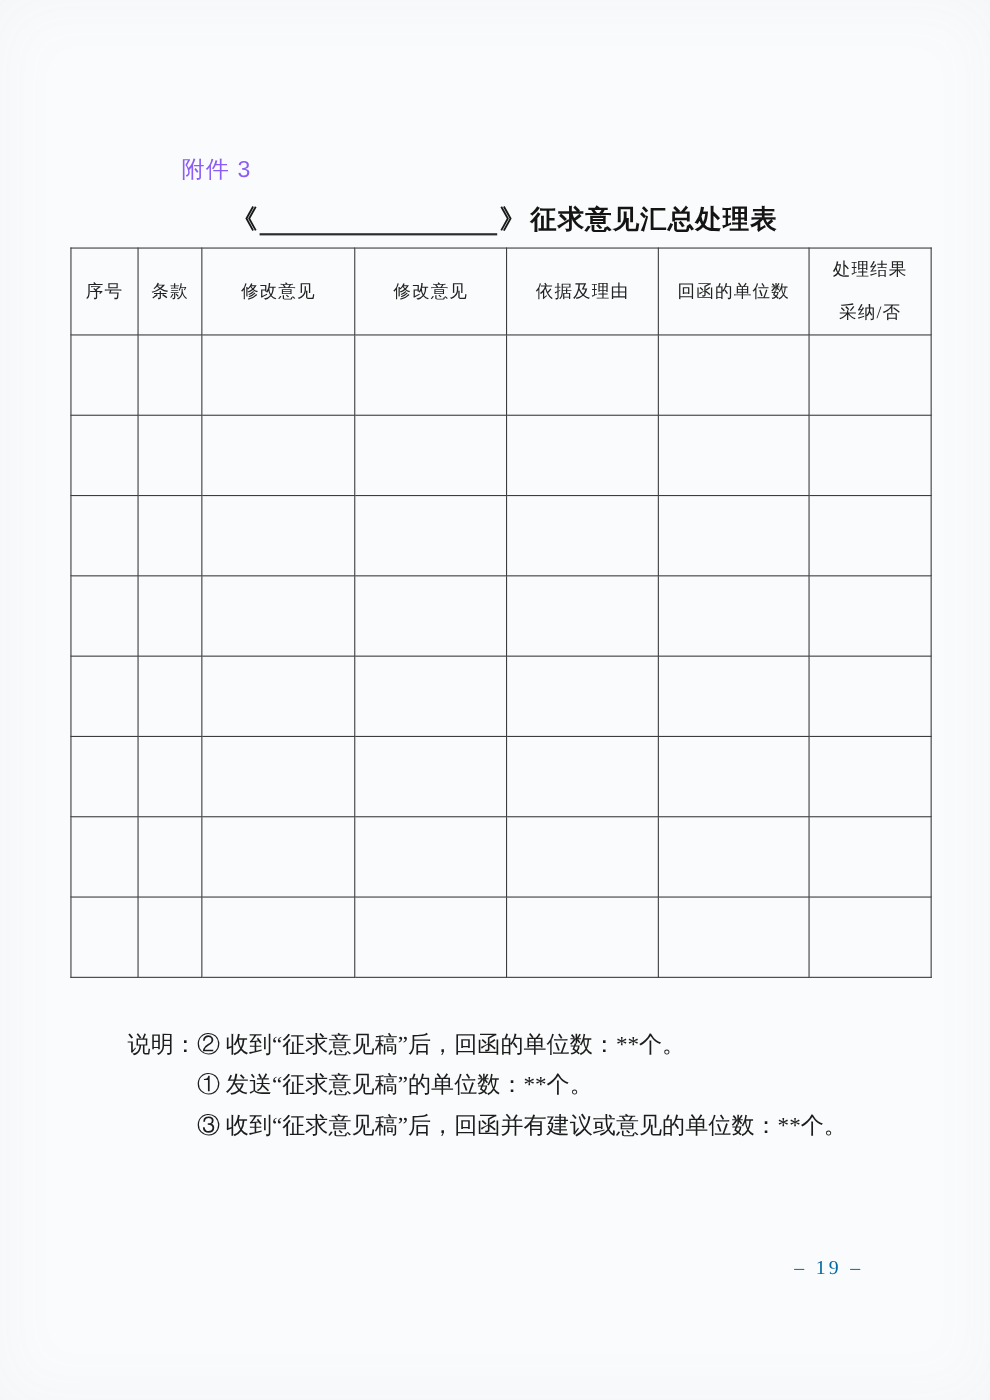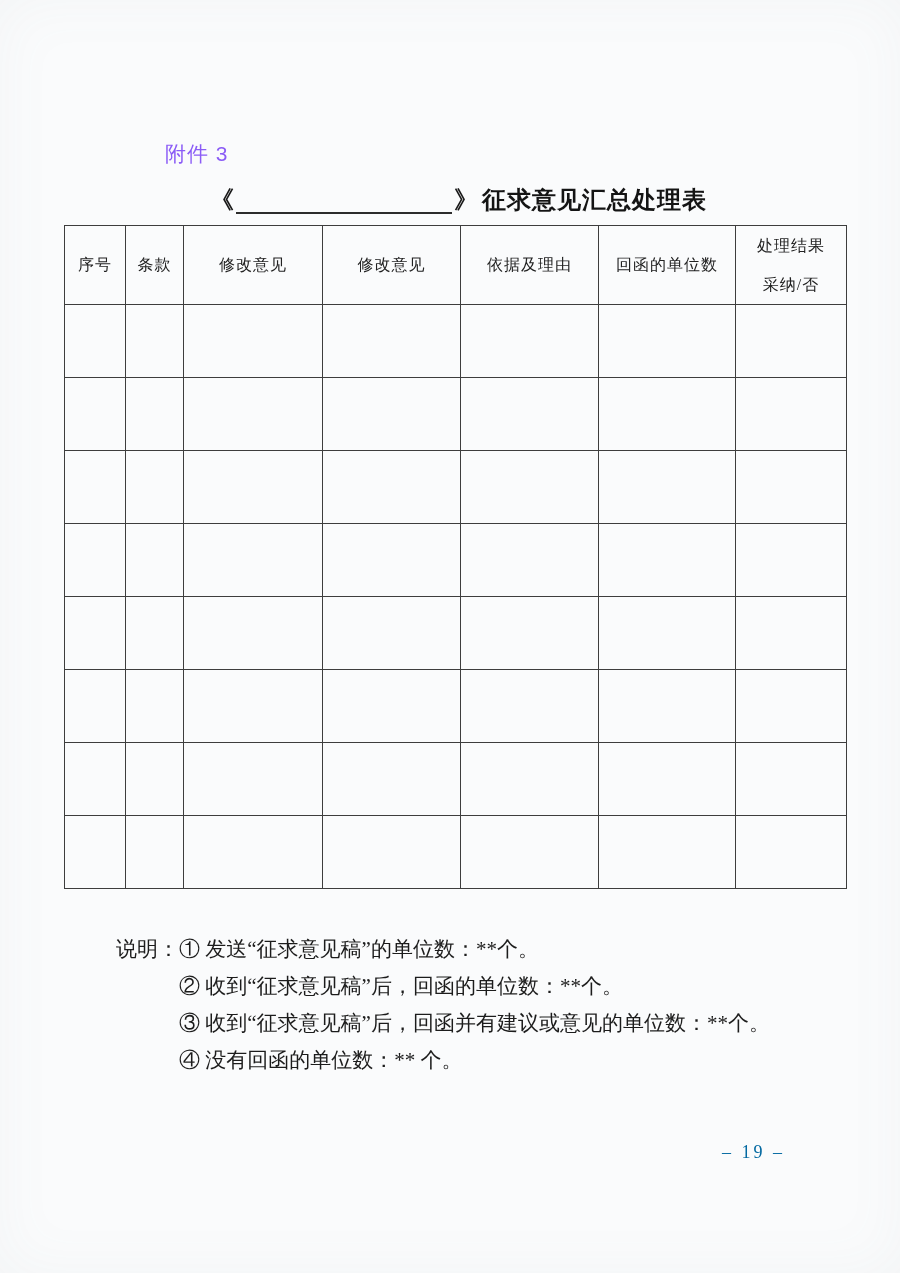--- a/index.html
+++ b/index.html
@@ -238,22 +238,21 @@
             <td></td>
             <td></td>
           </tr>
         </tbody>
     </table>
   </div>
 
   <div class="notes">
     <div class="notes-label">说明：</div>
     <div class="notes-items">
+        <div class="note-line">② 收到“征求意见稿”后，回函的单位数：**个。</div>
         <div class="note-line">① 发送“征求意见稿”的单位数：**个。</div>
-        <div class="note-line">② 收到“征求意见稿”后，回函的单位数：**个。</div>
         <div class="note-line">③ 收到“征求意见稿”后，回函并有建议或意见的单位数：**个。</div>
-        <div class="note-line">④ 没有回函的单位数：** 个。</div>
       </div>
   </div>
 
   <div class="page-number">– 19 –</div>
 
 </div>
 
 </body></html>

